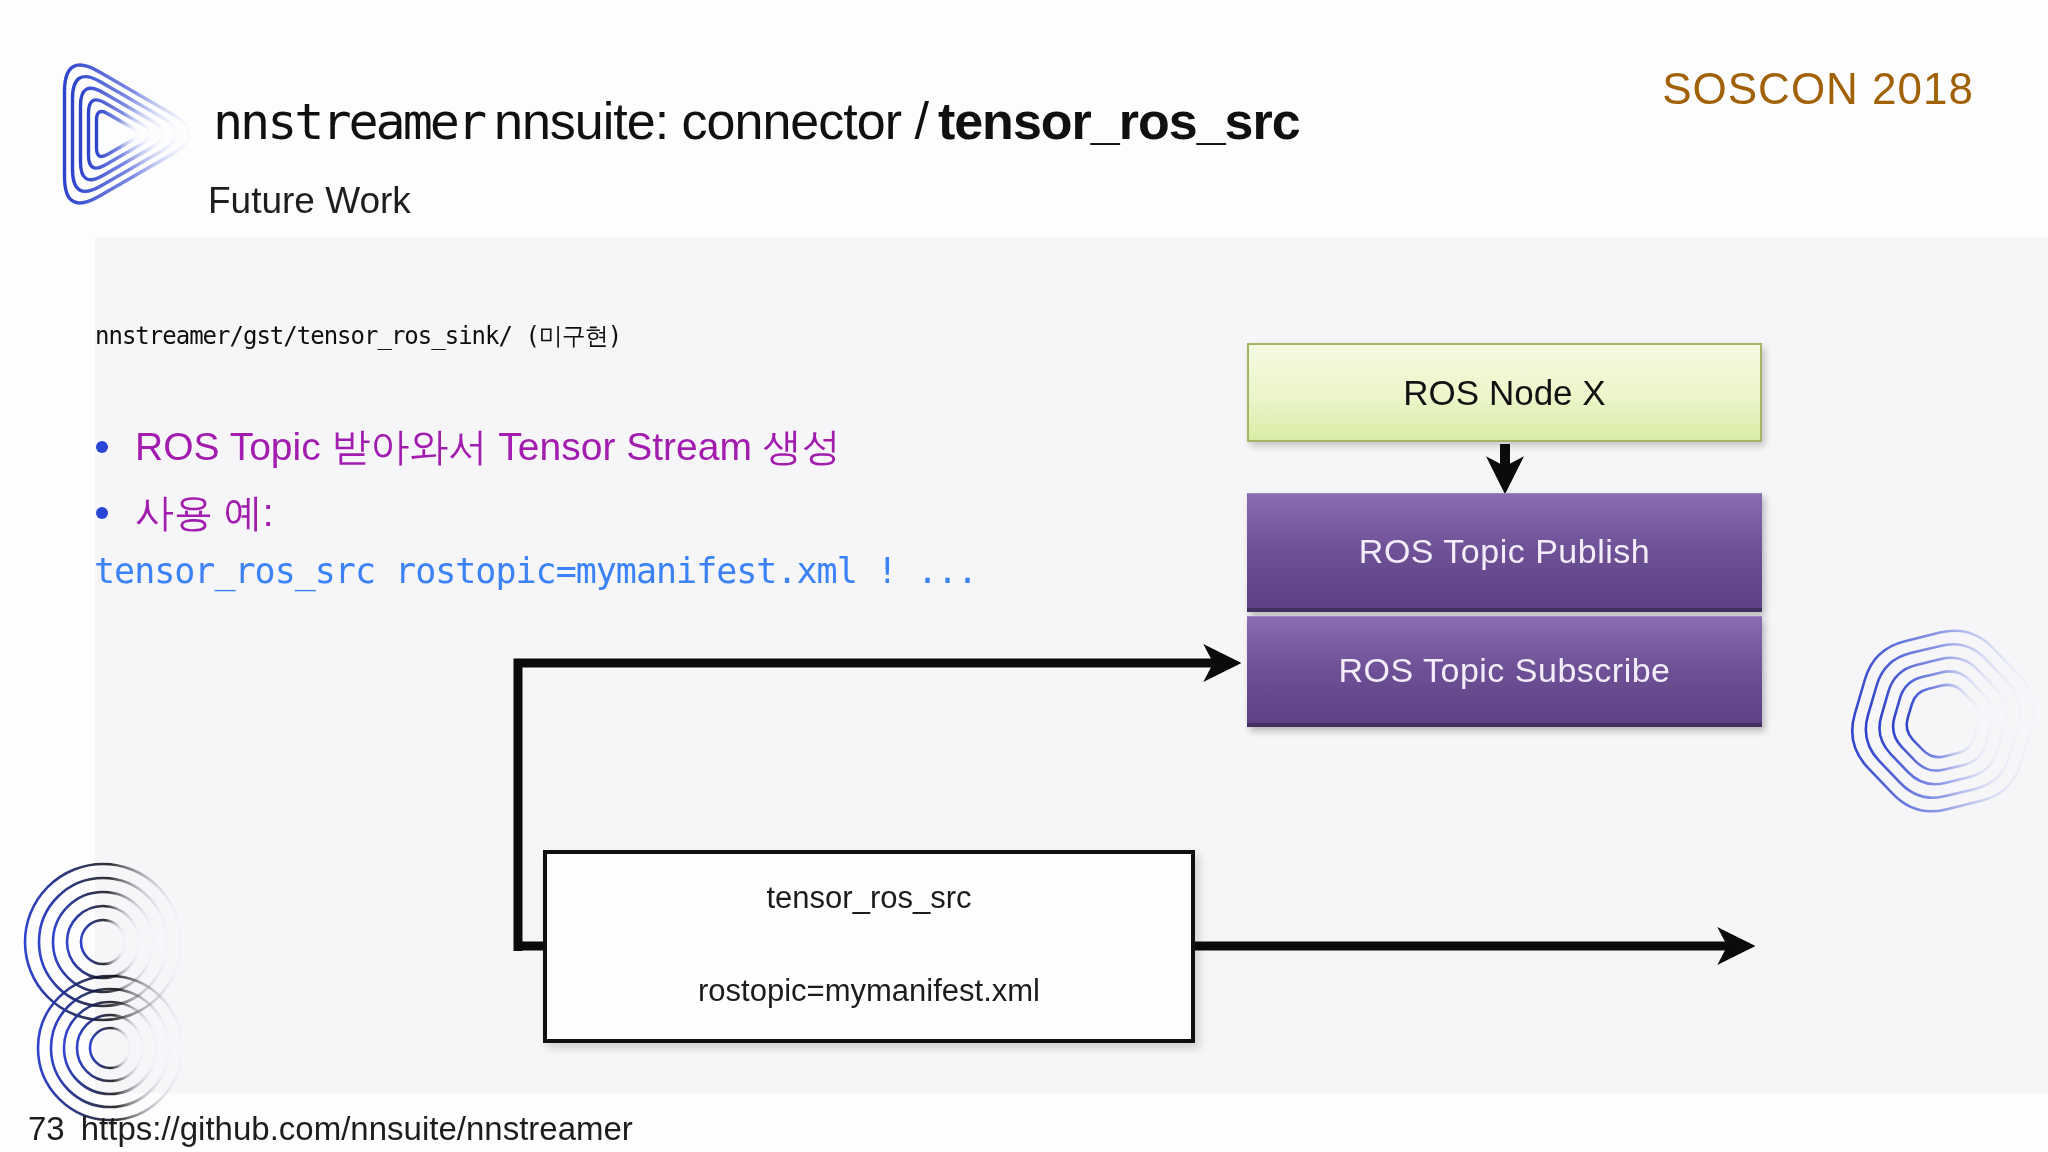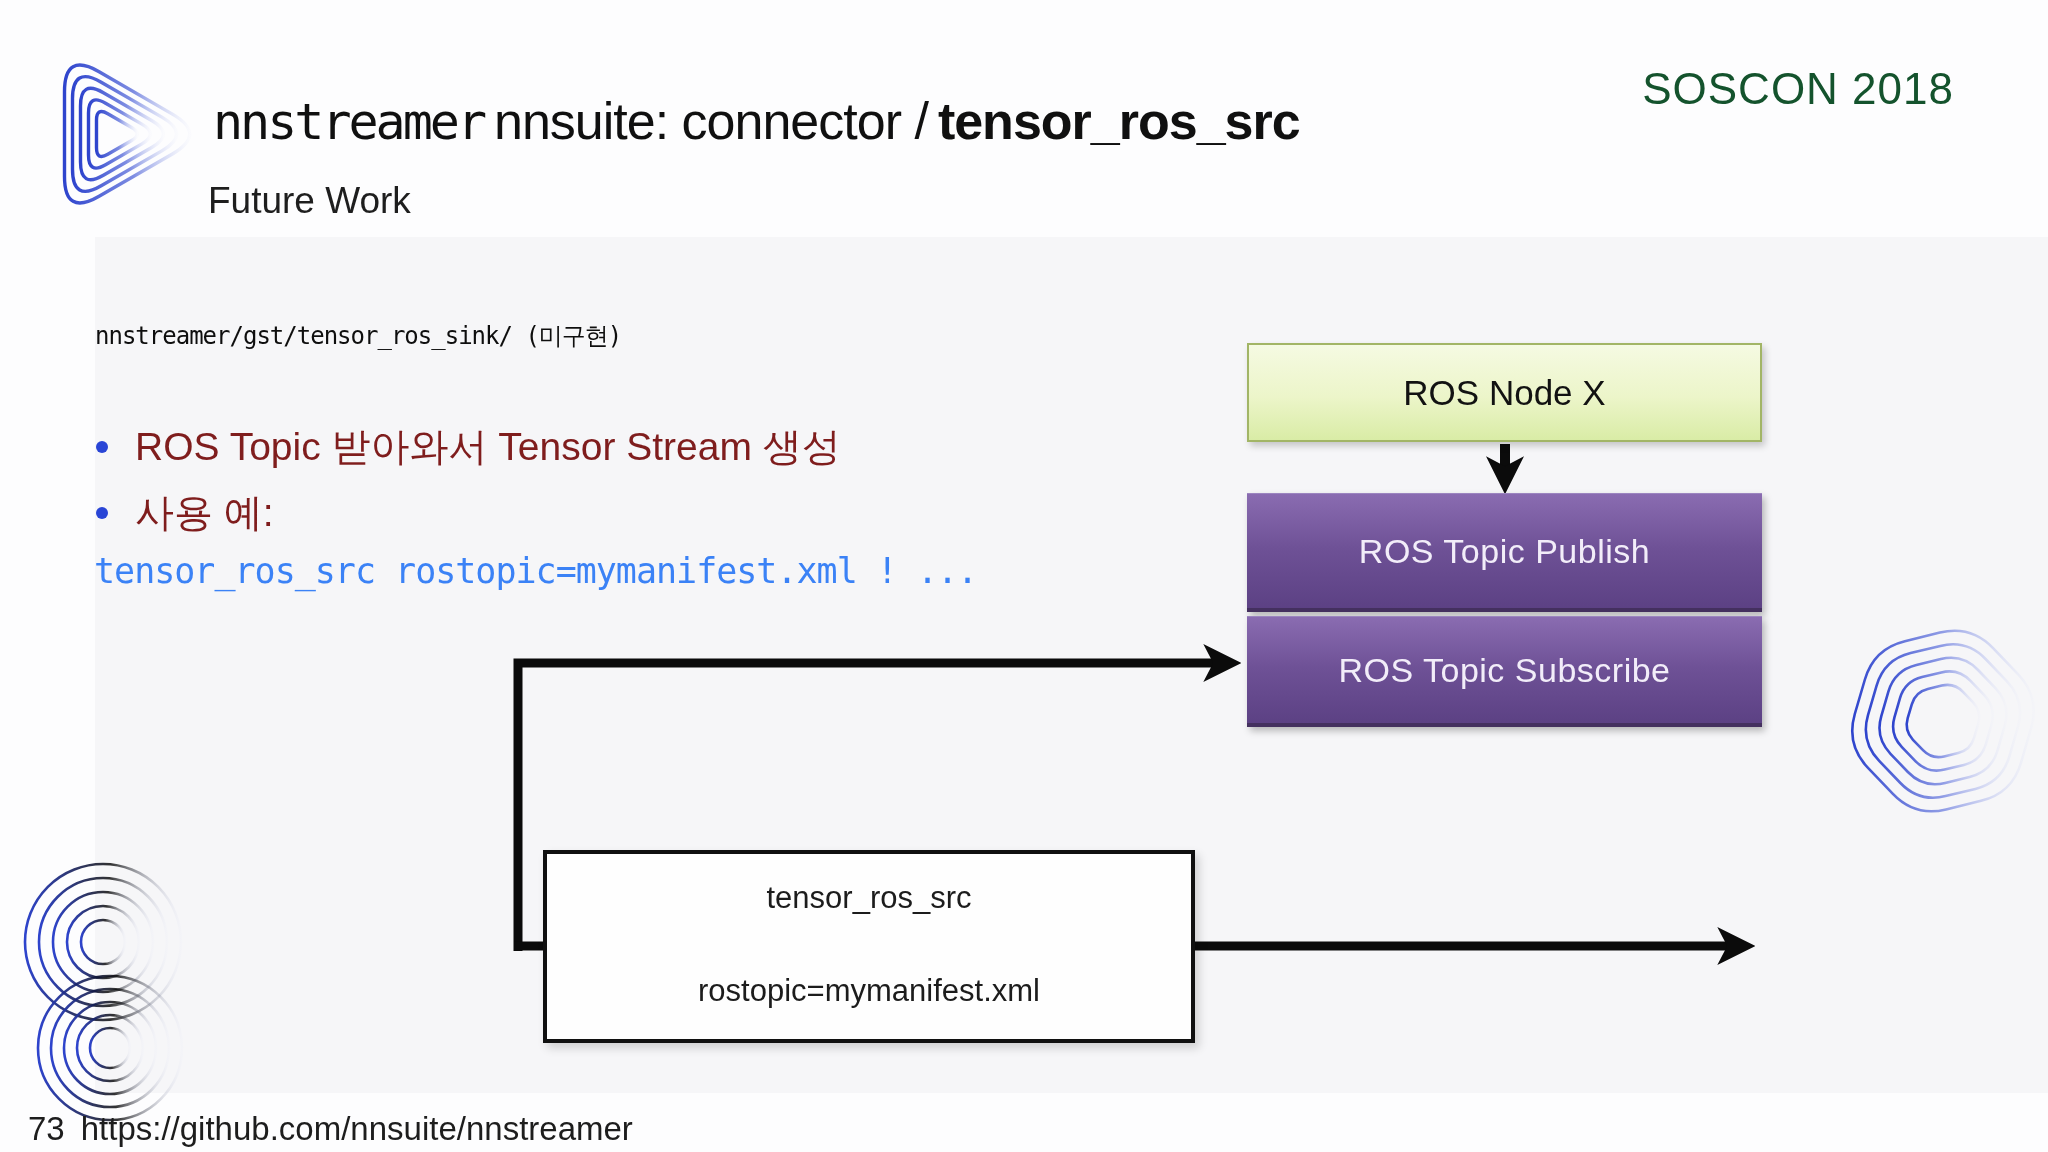--- a/index.html
+++ b/index.html
@@ -7,30 +7,30 @@
     position:relative;width:2048px;height:1152px;overflow:hidden;
     background:#fdfdfe;font-family:"Liberation Sans",sans-serif;color:#141414;
   }
   .content-bg{position:absolute;left:95px;top:237px;width:1953px;height:856px;background:#f6f6f8;z-index:0;}
   .deco{position:absolute;z-index:1;pointer-events:none;}
 
   .title{position:absolute;left:213px;top:56px;z-index:4;font-size:52px;white-space:nowrap;color:#101010;}
   .t-code{font-family:"DejaVu Sans Mono",monospace;font-weight:400;font-size:50px;letter-spacing:-3px;}
   .t-mid{font-weight:400;margin:0 10px;letter-spacing:-1px;}
   .t-bold{font-weight:700;letter-spacing:-1px;}
-  .event{position:absolute;right:94px;top:64px;z-index:4;font-size:44px;letter-spacing:1px;color:#14532d;}
+  .event{position:absolute;right:74px;top:64px;z-index:4;font-size:44px;letter-spacing:1px;color:#a16207;}
   .subtitle{position:absolute;left:208px;top:180px;z-index:4;font-size:37px;color:#1e1e1e;}
 
   .mono{font-family:"DejaVu Sans Mono",monospace;}
   .path-line{position:absolute;left:95px;top:320px;z-index:4;font-size:24px;letter-spacing:-1px;color:#0e0e0e;white-space:nowrap;}
   .bullet-row{position:absolute;left:96px;z-index:4;display:flex;align-items:center;gap:27px;}
   .bullet-row.b0{top:420px;}
   .bullet-row.b1{top:486px;}
   .dot{width:12px;height:12px;border-radius:50%;background:#2945d6;flex:0 0 auto;}
-  .bullet-text{font-size:39px;color:#7f1d1d;white-space:nowrap;text-align:center;}
+  .bullet-text{font-size:39px;color:#a21caf;white-space:nowrap;text-align:center;}
   .code-line{position:absolute;left:94px;top:551px;z-index:4;font-size:35px;letter-spacing:-1px;color:#3b82f6;white-space:nowrap;}
 
   .arrows{position:absolute;left:0;top:0;z-index:2;}
 
   .dbox{position:absolute;z-index:3;display:flex;align-items:center;justify-content:center;box-sizing:border-box;}
   .green{
     left:1247px;top:343px;width:515px;height:99px;
     background:linear-gradient(180deg,#f5fae2 0%,#ecf5c9 55%,#d9eca6 100%);
     border:2px solid #a2b566;box-shadow:3px 4px 7px rgba(0,0,0,.20);
     font-size:35px;color:#121212;

